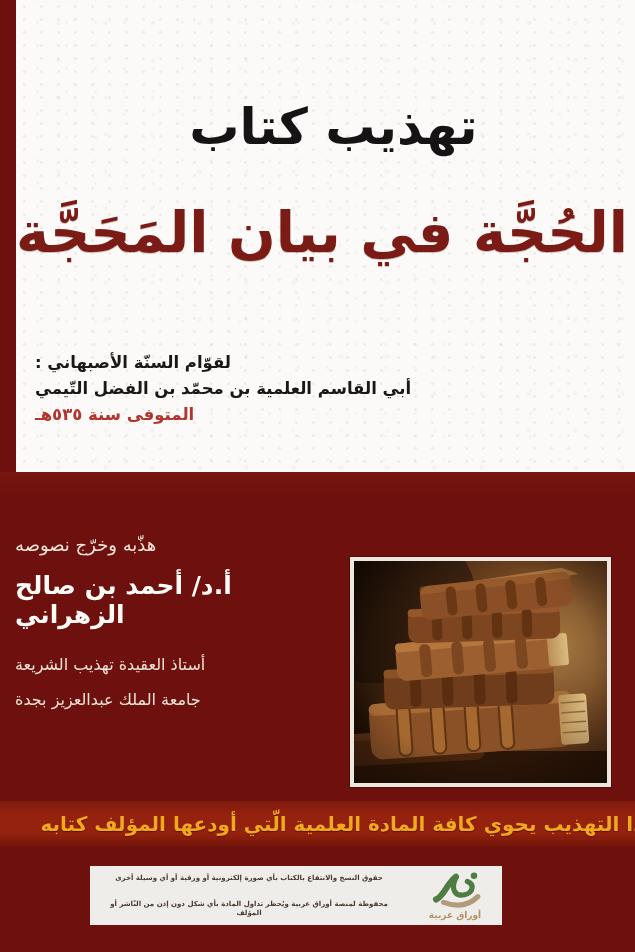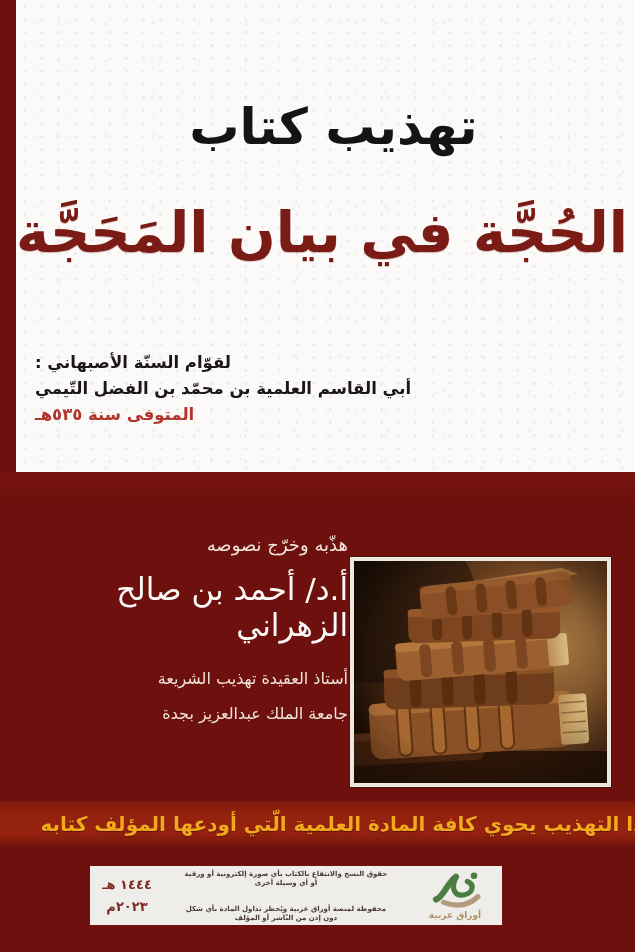--- a/index.html
+++ b/index.html
@@ -31,23 +31,23 @@
   .attribution{
     position:absolute;top:350px;left:0;width:100%;text-align:left;
     font-weight:bold;color:#1c1717;font-size:16.5px;line-height:26px;padding-left:19px;
   }
   .attribution .death{color:#b1352c;}
   
   .bottom-section{
     position:absolute;top:472px;left:0;width:635px;height:480px;
     background:linear-gradient(180deg,#78150f 0%,#6e100d 6%,#6e100d 100%);
   }
-  .editor-block{position:absolute;top:62px;right:287px;left:15px;text-align:right;}
+  .editor-block{position:absolute;top:62px;right:287px;left:15px;text-align:left;}
   .editor-intro{font-size:18px;color:#f2e7dd;margin:0 0 16px 0;}
-  .editor-name{font-size:31px;font-weight:normal;color:#fdfbf8;margin:0 0 26px 0;}
+  .editor-name{font-size:25px;font-weight:bold;color:#fdfbf8;margin:0 0 26px 0;}
   .editor-role{font-size:16px;color:#efe4d9;margin:0 0 16px 0;}
   .books-photo{
     position:absolute;left:350px;top:85px;width:253px;height:222px;
     border:4px solid #ece7df;box-shadow:0 0 0 1px rgba(0,0,0,.25);
     background:#35200e;
   }
   .books-photo svg{display:block;}
   .banner{
     position:absolute;top:329px;left:0;width:635px;height:45px;
     background:linear-gradient(180deg,#7e1a0c 0%,#95220f 30%,#95220f 72%,#731509 100%);
@@ -183,20 +183,16 @@
           <path d="M31 7 C25 19 30 27 40 25 C49 23 51 14 43 11" stroke="#4e7d44" stroke-width="5.5" fill="none" stroke-linecap="round"></path>
           <circle cx="50" cy="5" r="3.4" fill="#4e7d44"></circle>
           <path d="M18 33 C32 38 45 36 54 27" stroke="#b49a7c" stroke-width="5.5" fill="none" stroke-linecap="round"></path>
         </svg>
         <span class="pub-logo-word">أوراق عربية</span>
       </div>
       <div class="pub-center">
         <p class="pub-rights">حقوق النسخ والانتفاع بالكتاب بأي صورة إلكترونية أو ورقية أو أي وسيلة أخرى</p>
         <p class="pub-rights">محفوظة لمنصة أوراق عربية ويُحظر تداول المادة بأي شكل دون إذن من النّاشر أو المؤلف</p>
       </div>
-      <div class="pub-dates">
-        <div>١٤٤٤ هـ</div>
-        <div>٢٠٢٣م</div>
-      </div>
     </div>
 
   </div>
 </div>
 
 </body></html>

